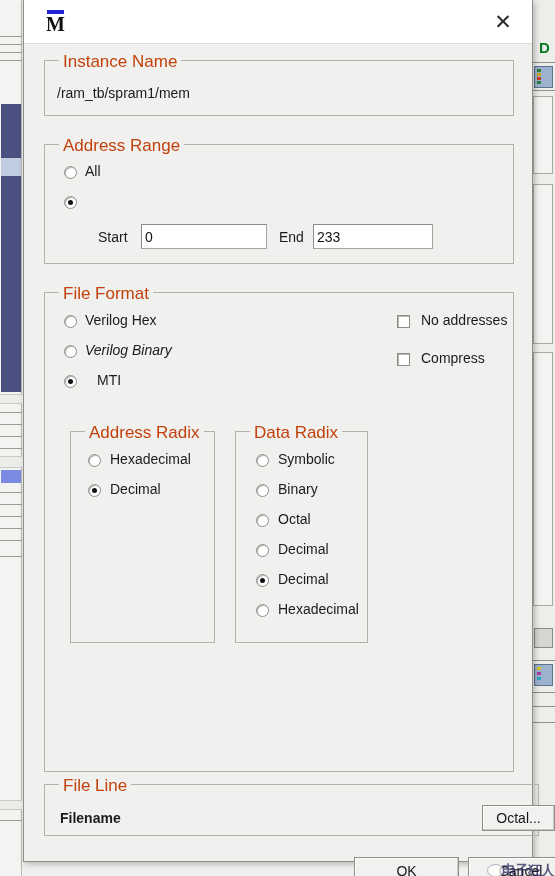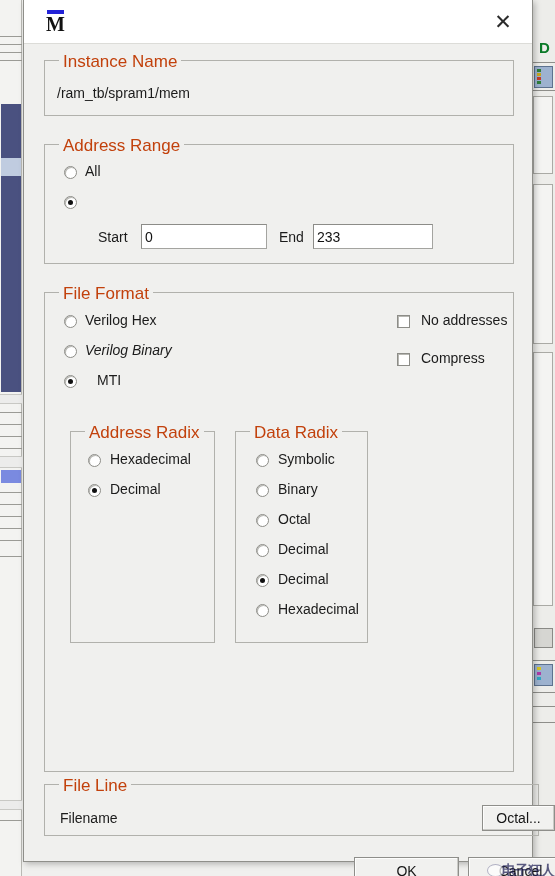--- a/index.html
+++ b/index.html
@@ -364,21 +364,21 @@
           <div class="ring"></div>
         </div>
         <div class="radio-label" style="left:42px; top:169px;">Hexadecimal</div>
       </div>
 
     </div>
 
     <div class="group" style="left:20px; top:740px; width:495px; height:52px;">
       <div class="legend">File Line</div>
 
-      <div class="static-text" style="left:15px; top:25px;">Filename</div>
+      <div class="static-text" style="left:15px; top:25px;font-weight:bold;">Filename</div>
 
 
       <div class="btn" style="left:437px; top:20px; width:73px; height:26px;">Octal...</div>
     </div>
 
     <div class="btn" style="left:330px; top:813px; width:105px; height:27px;">OK</div>
 
     <div class="btn" style="left:444px; top:813px; width:105px; height:27px;">
       <span style="position:absolute;">Cancel</span>
     </div>

